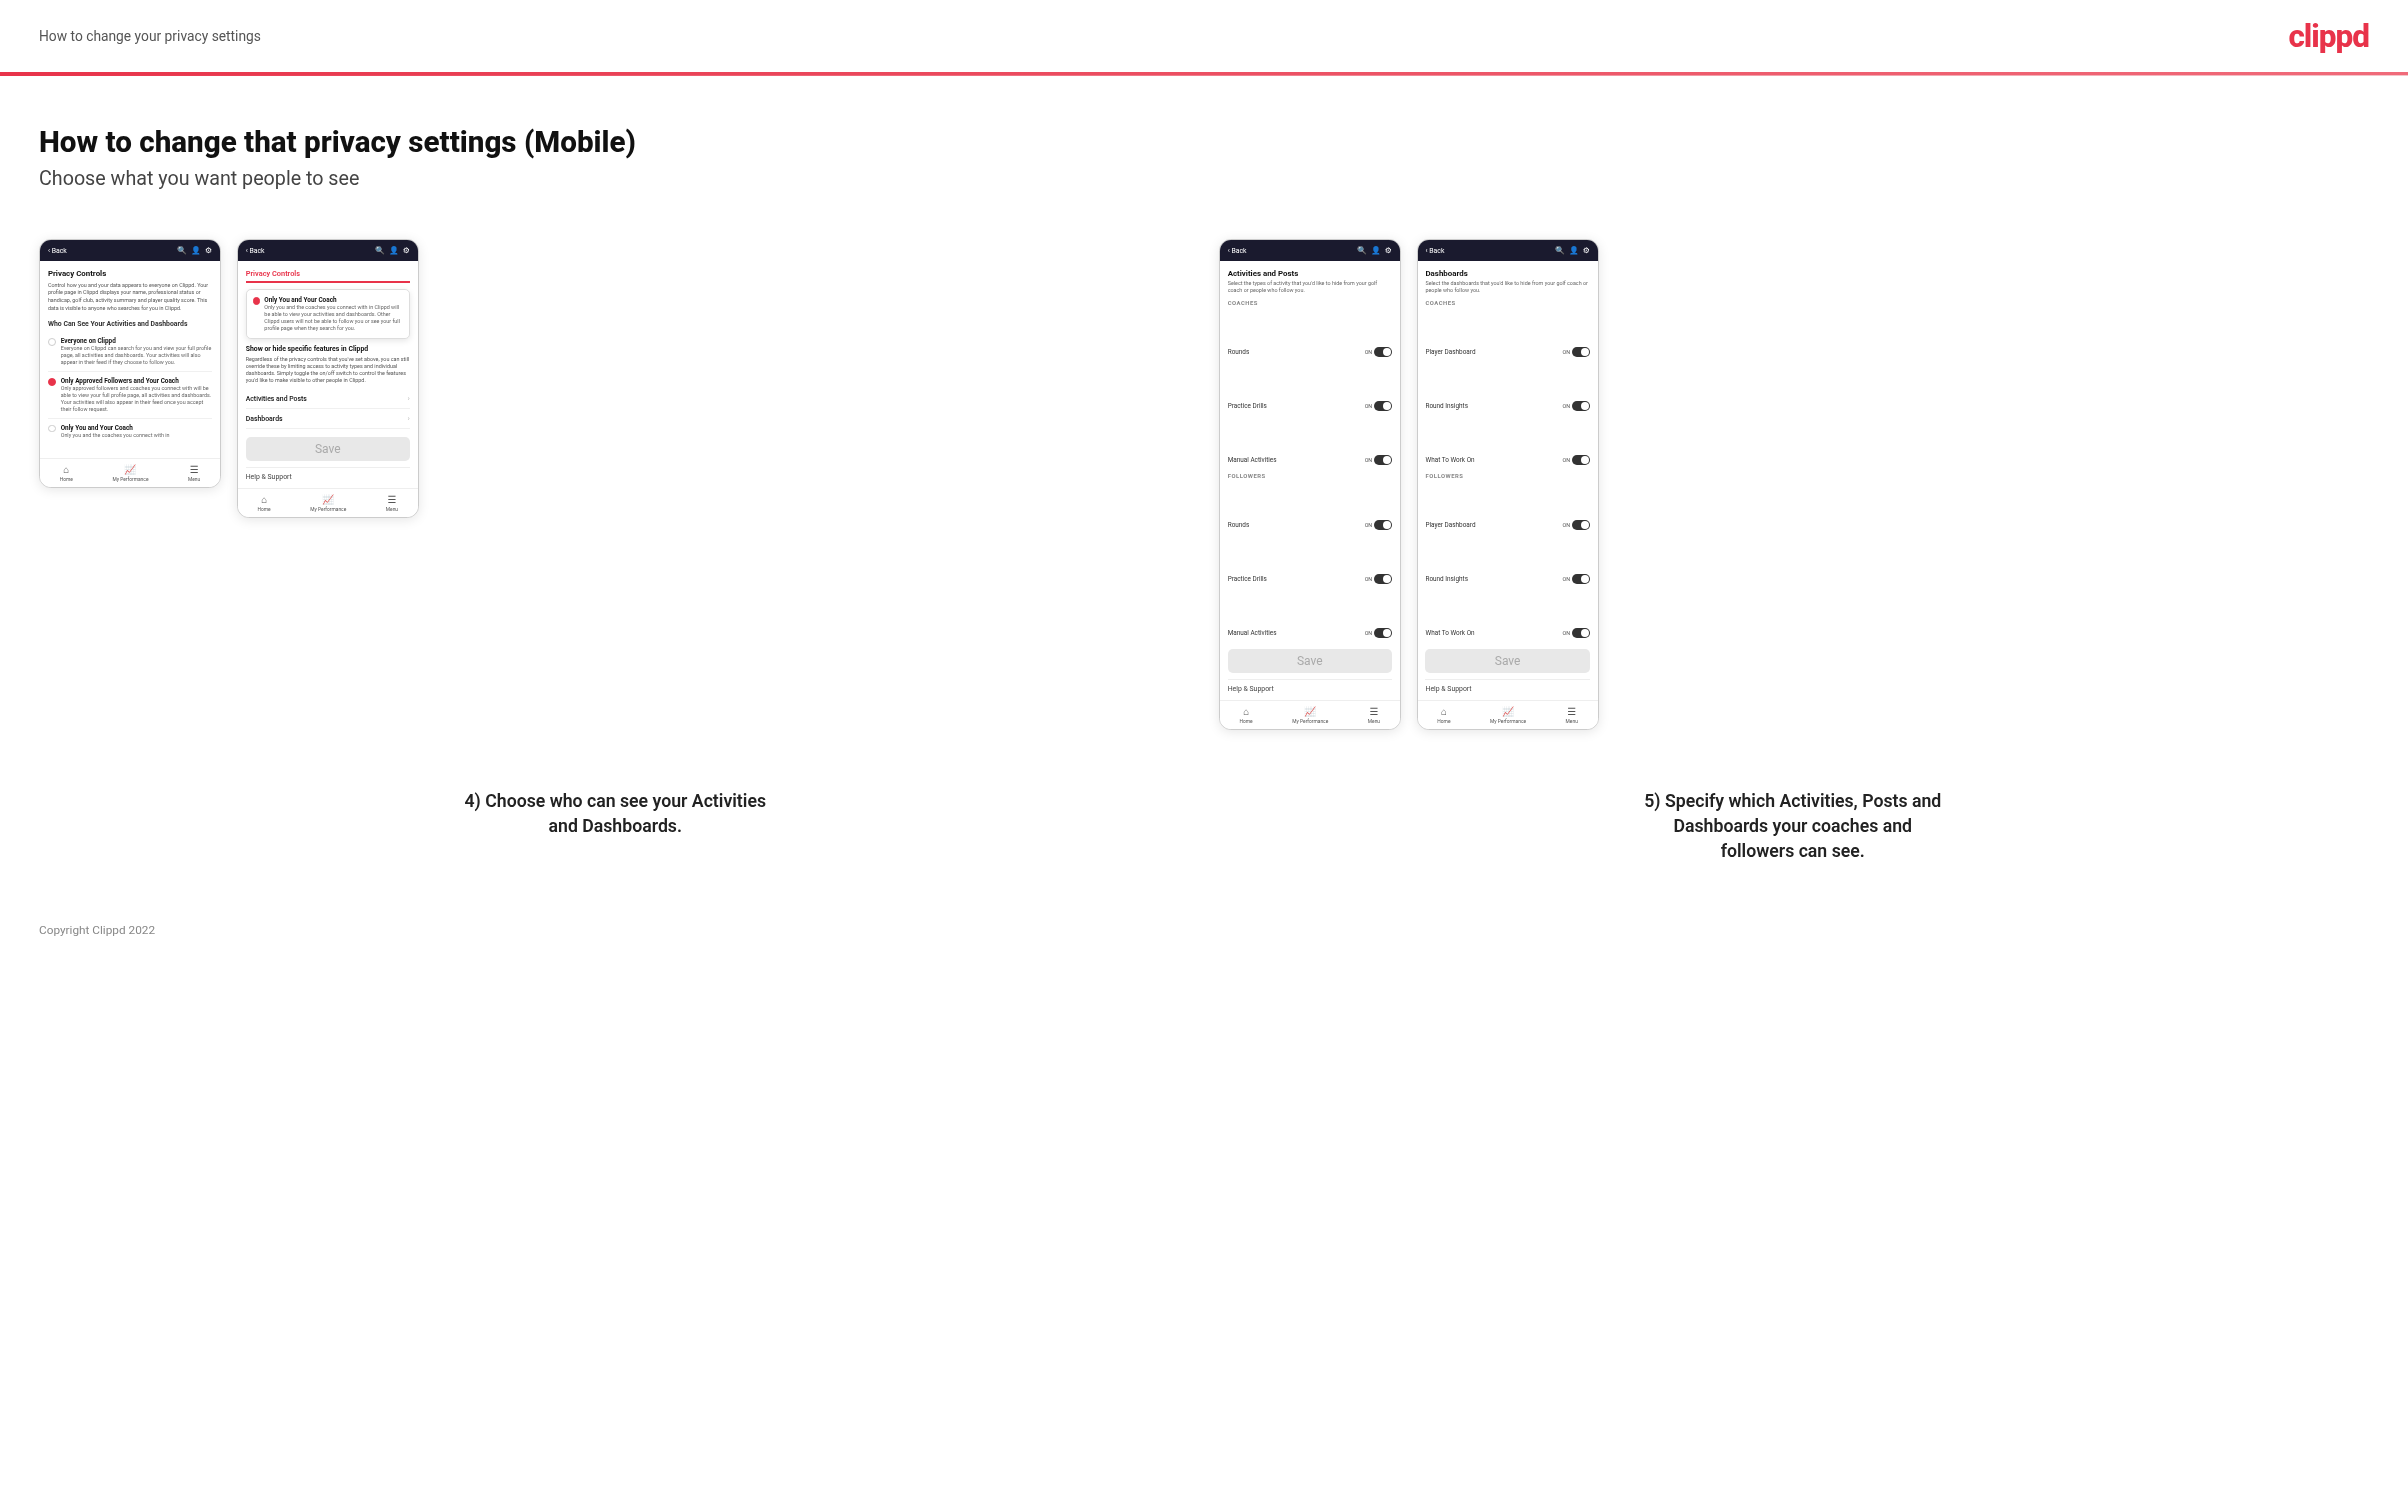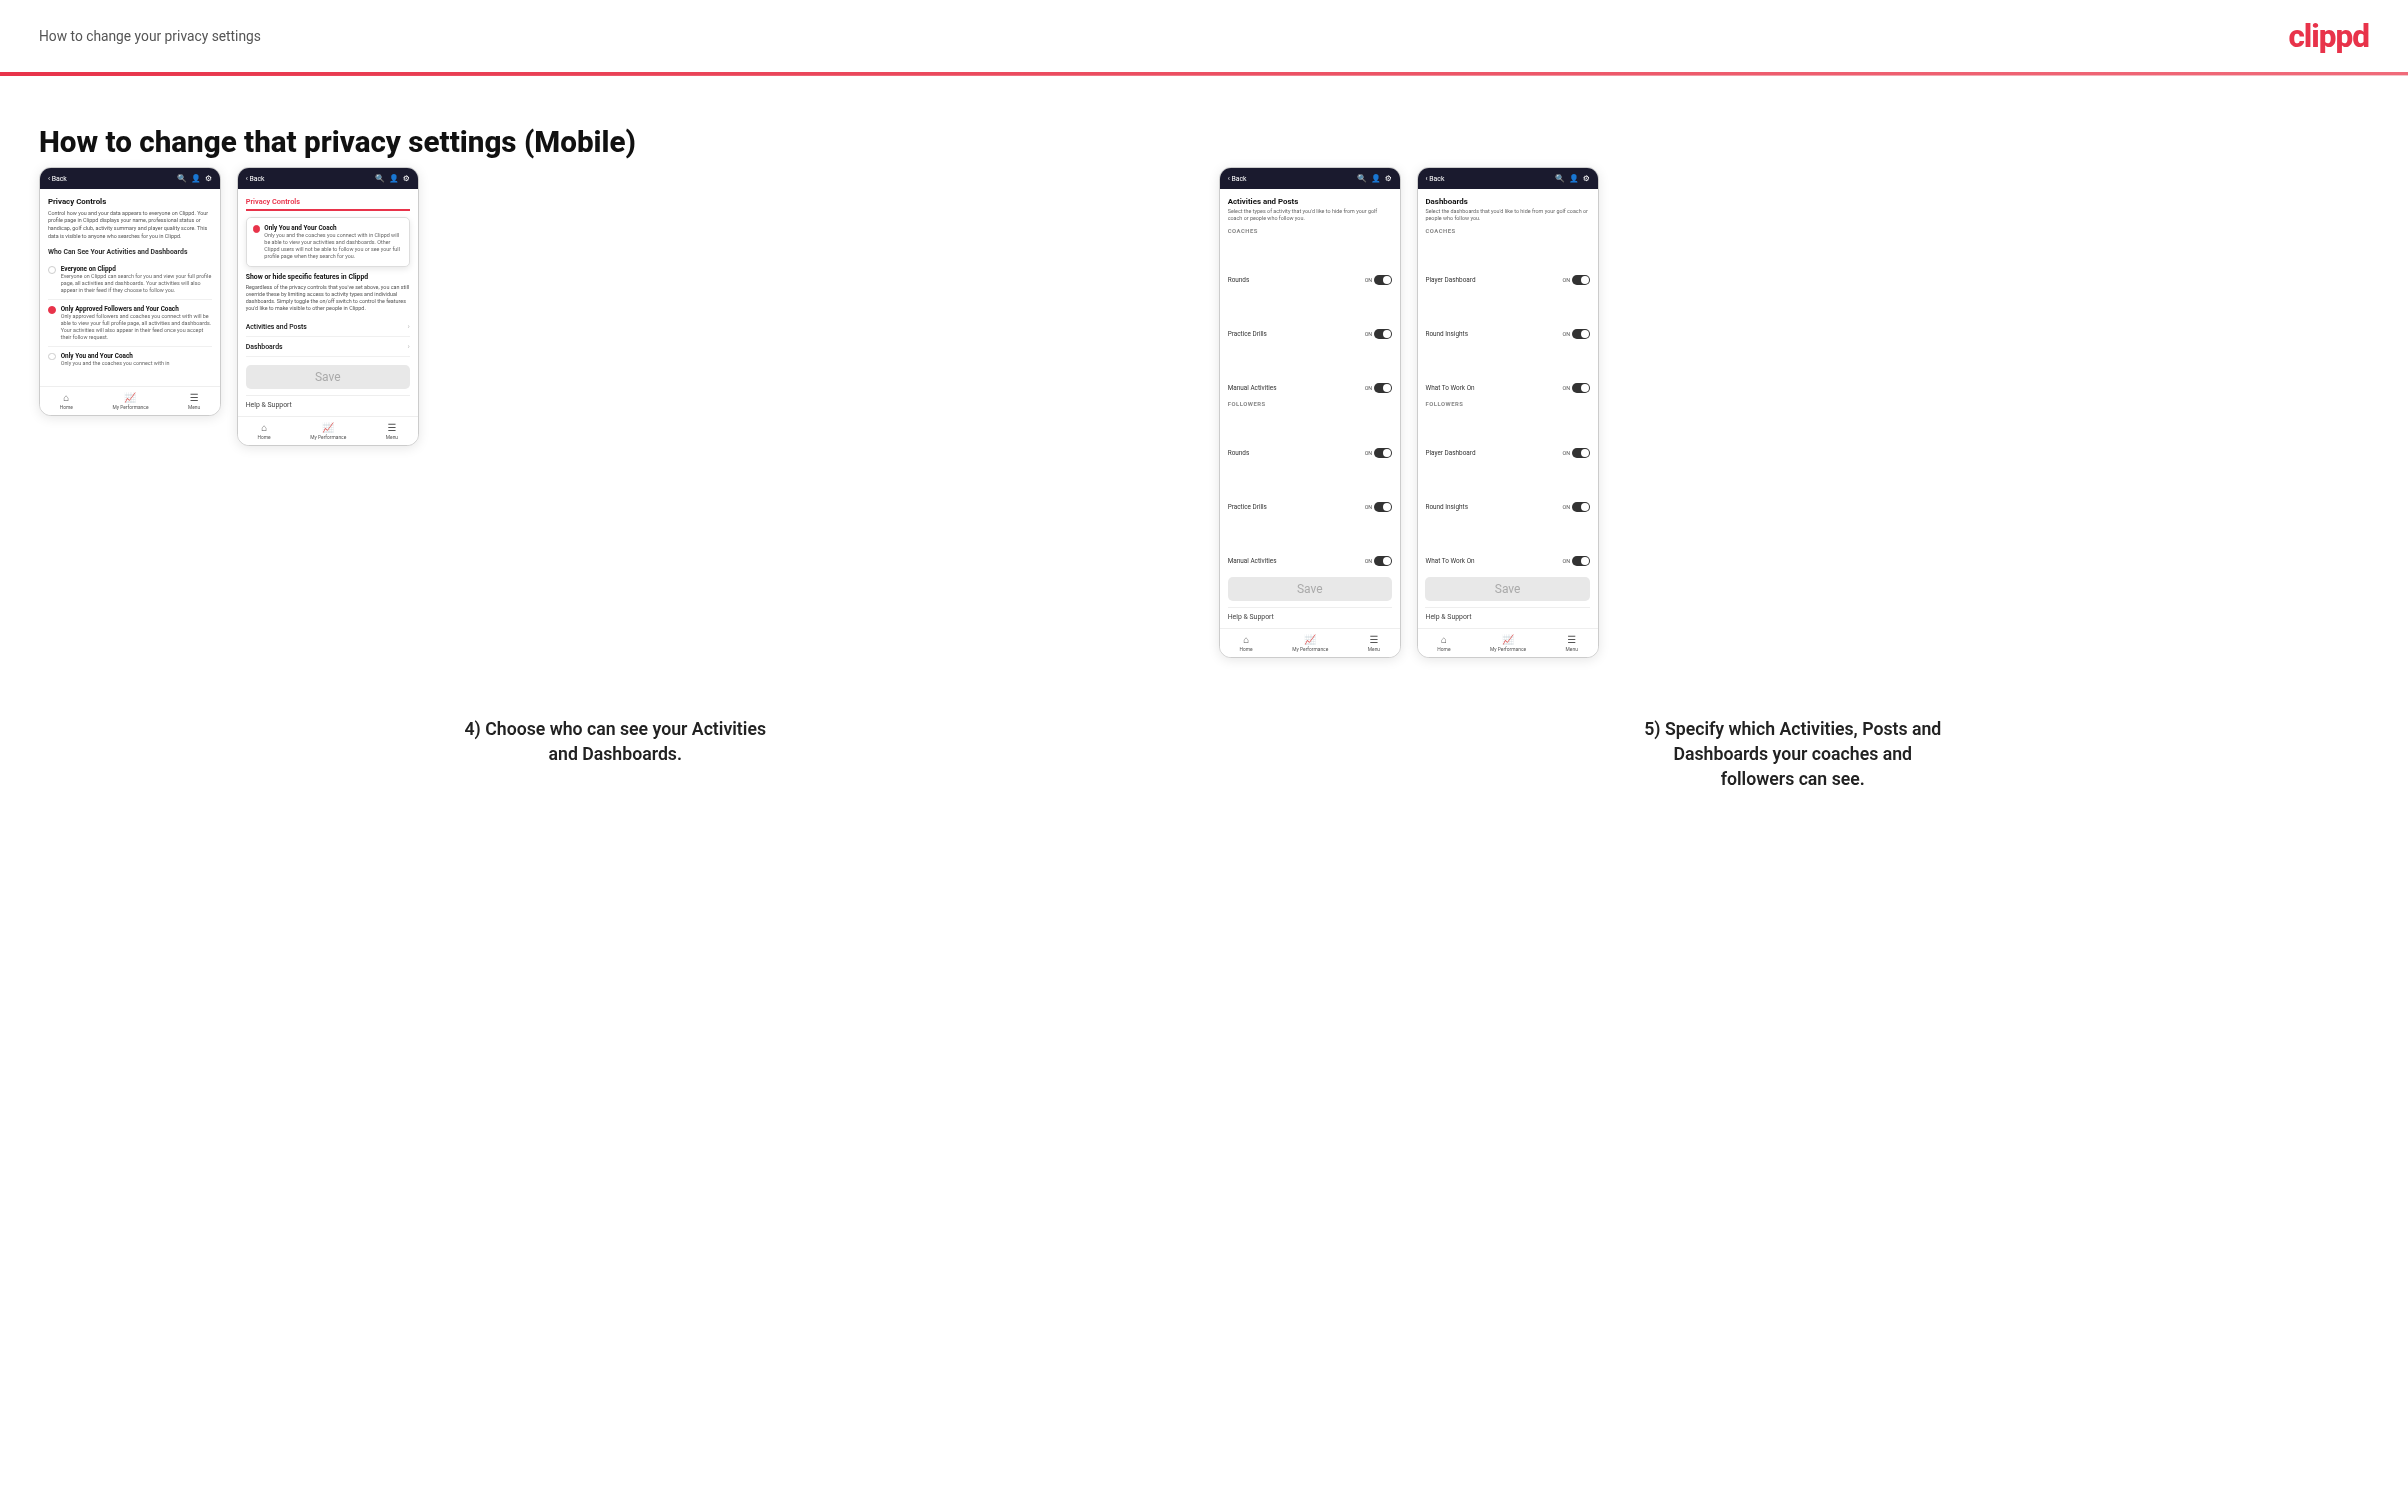--- a/index.html
+++ b/index.html
@@ -395,20 +395,21 @@
 <body>
 
 <div class="top-bar">
   <span class="breadcrumb-text">How to change your privacy settings</span>
   <span class="logo">clippd</span>
 </div>
 <div class="divider-line"></div>
 
 <div class="main-content">
   <h1 class="page-title">How to change that privacy settings (Mobile)</h1>
+  <p class="page-subtitle">Choose what you want people to see</p>
 
   <div class="screenshots-row">
 
     <div class="screenshot-group double">
       <div class="screenshot-pair">
 
         <div class="phone">
           <div class="phone-nav">
             <span class="phone-nav-back">‹ Back</span>
             <div class="phone-nav-icons">
@@ -688,14 +689,15 @@
 
   <div style="display:flex; gap:25px; justify-content:space-between; margin-top:31.5px;">
     <div style="flex:1; display:flex; justify-content:center;">
       <p class="caption">4) Choose who can see your Activities and Dashboards.</p>
     </div>
     <div style="flex:1; display:flex; justify-content:center;">
       <p class="caption">5) Specify which Activities, Posts and Dashboards your  coaches and followers can see.</p>
     </div>
   </div>
 
+  <p class="copyright">Copyright Clippd 2022</p>
 </div>
 
 
 </body></html>

